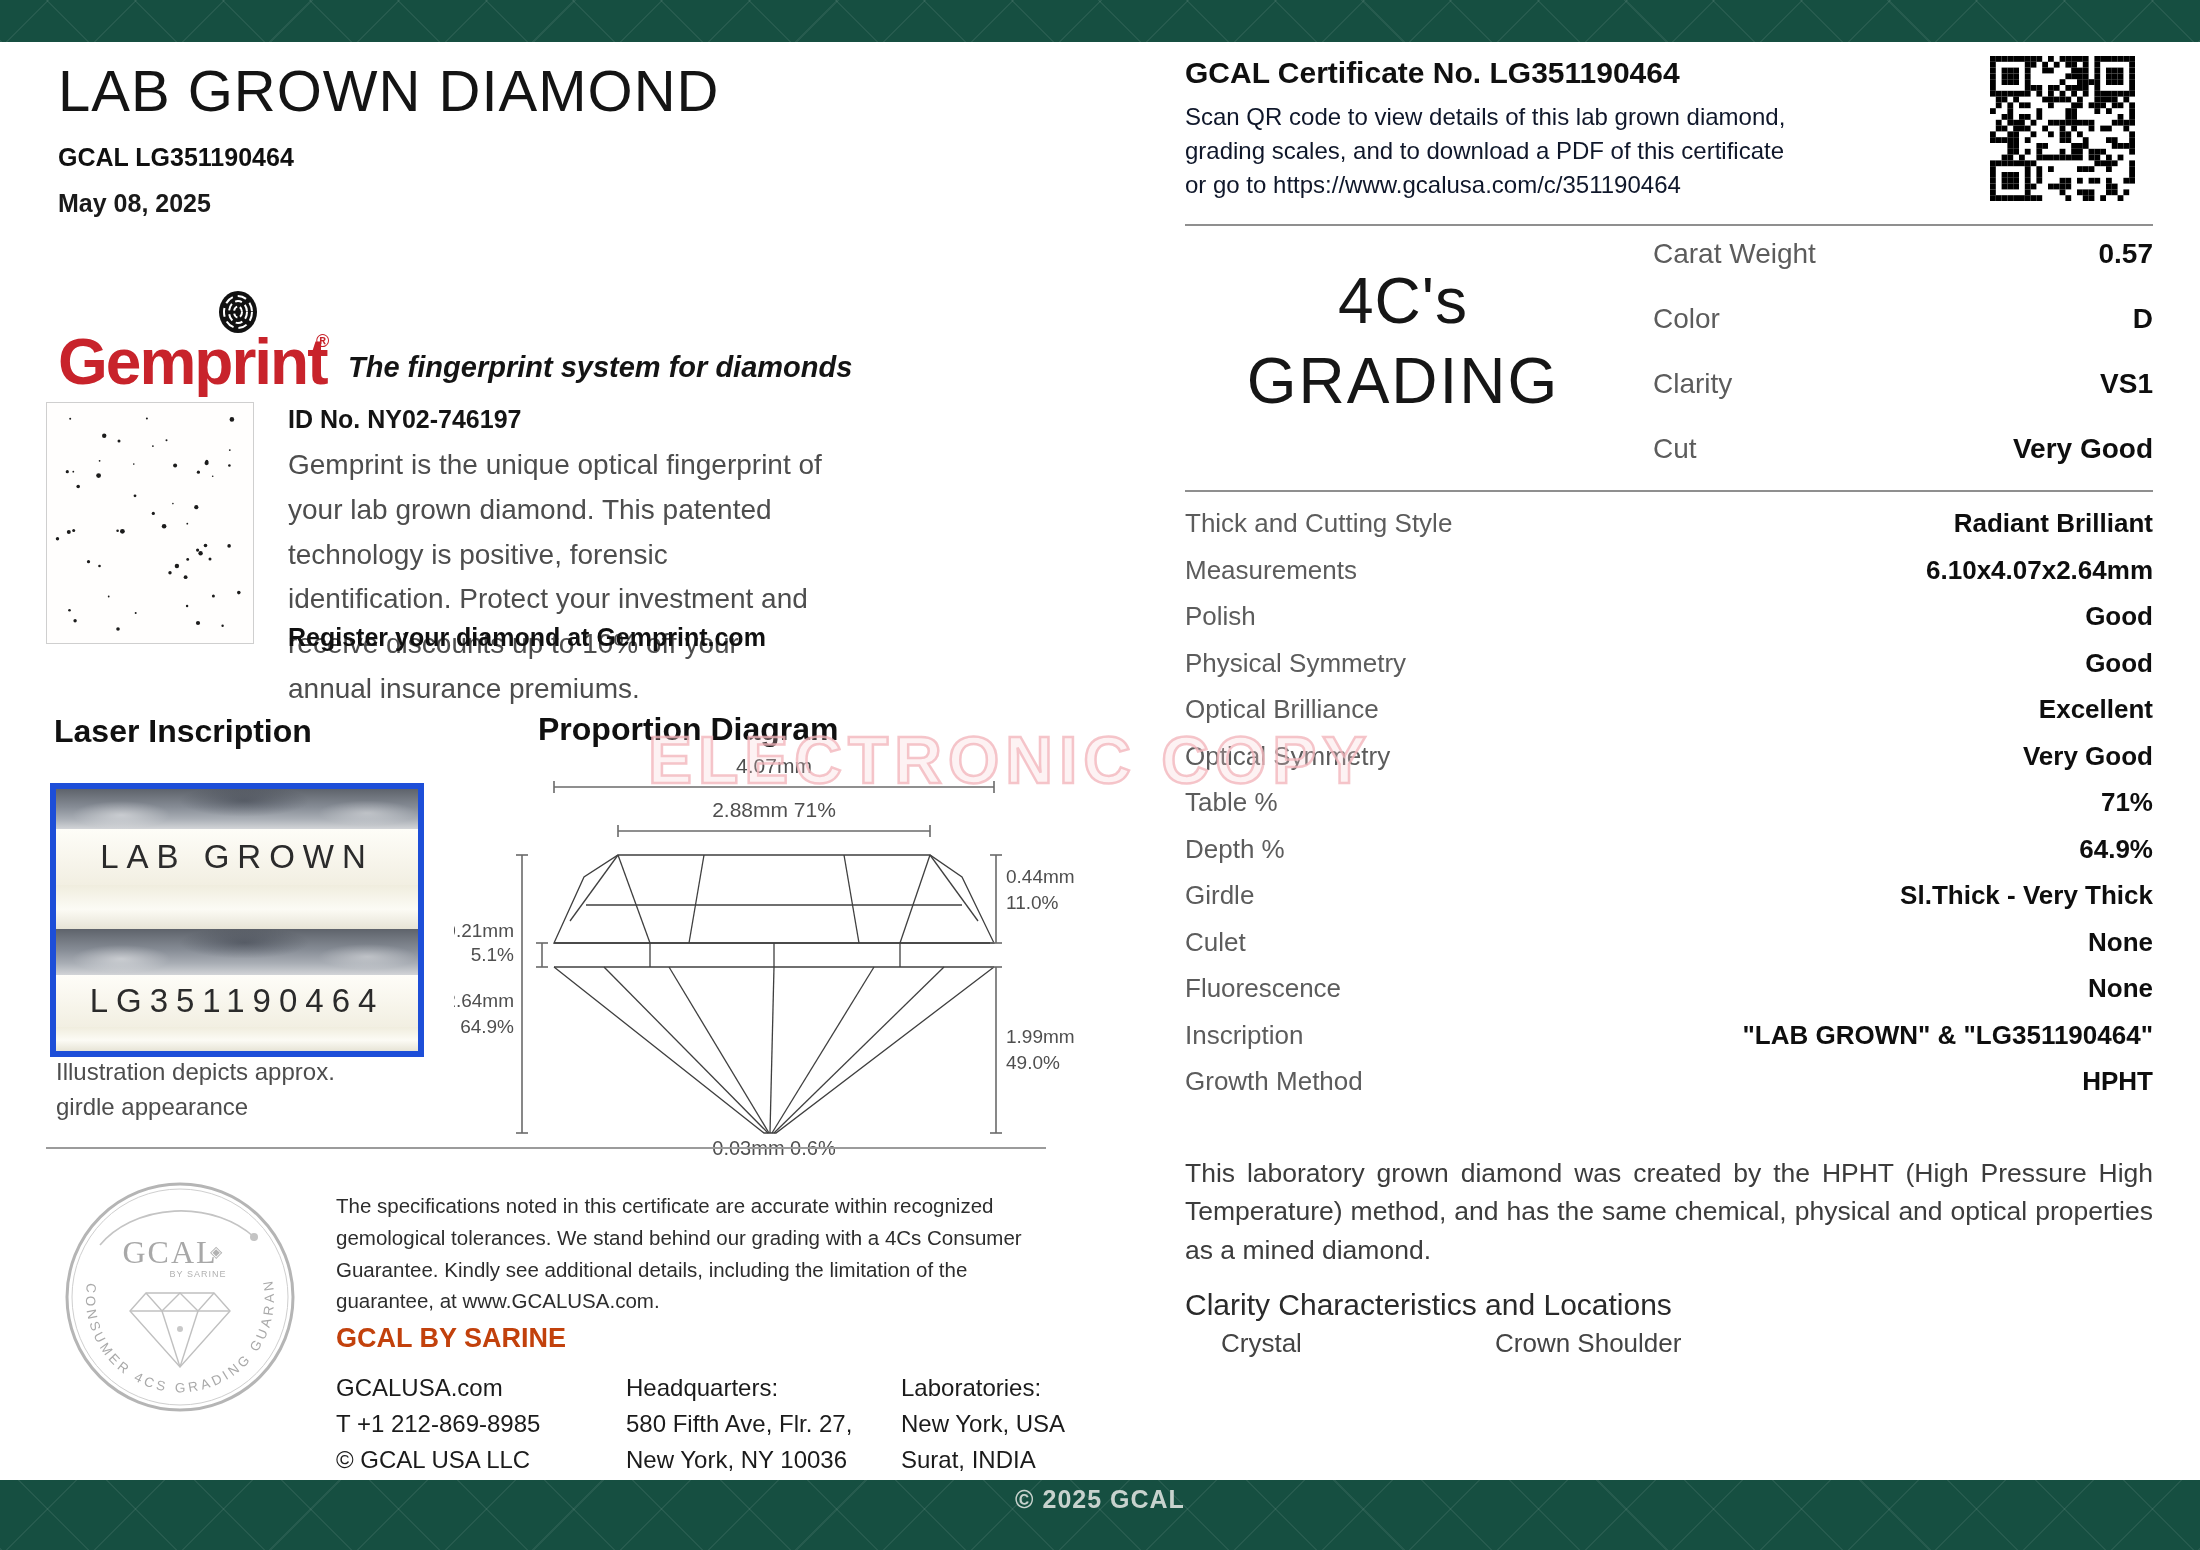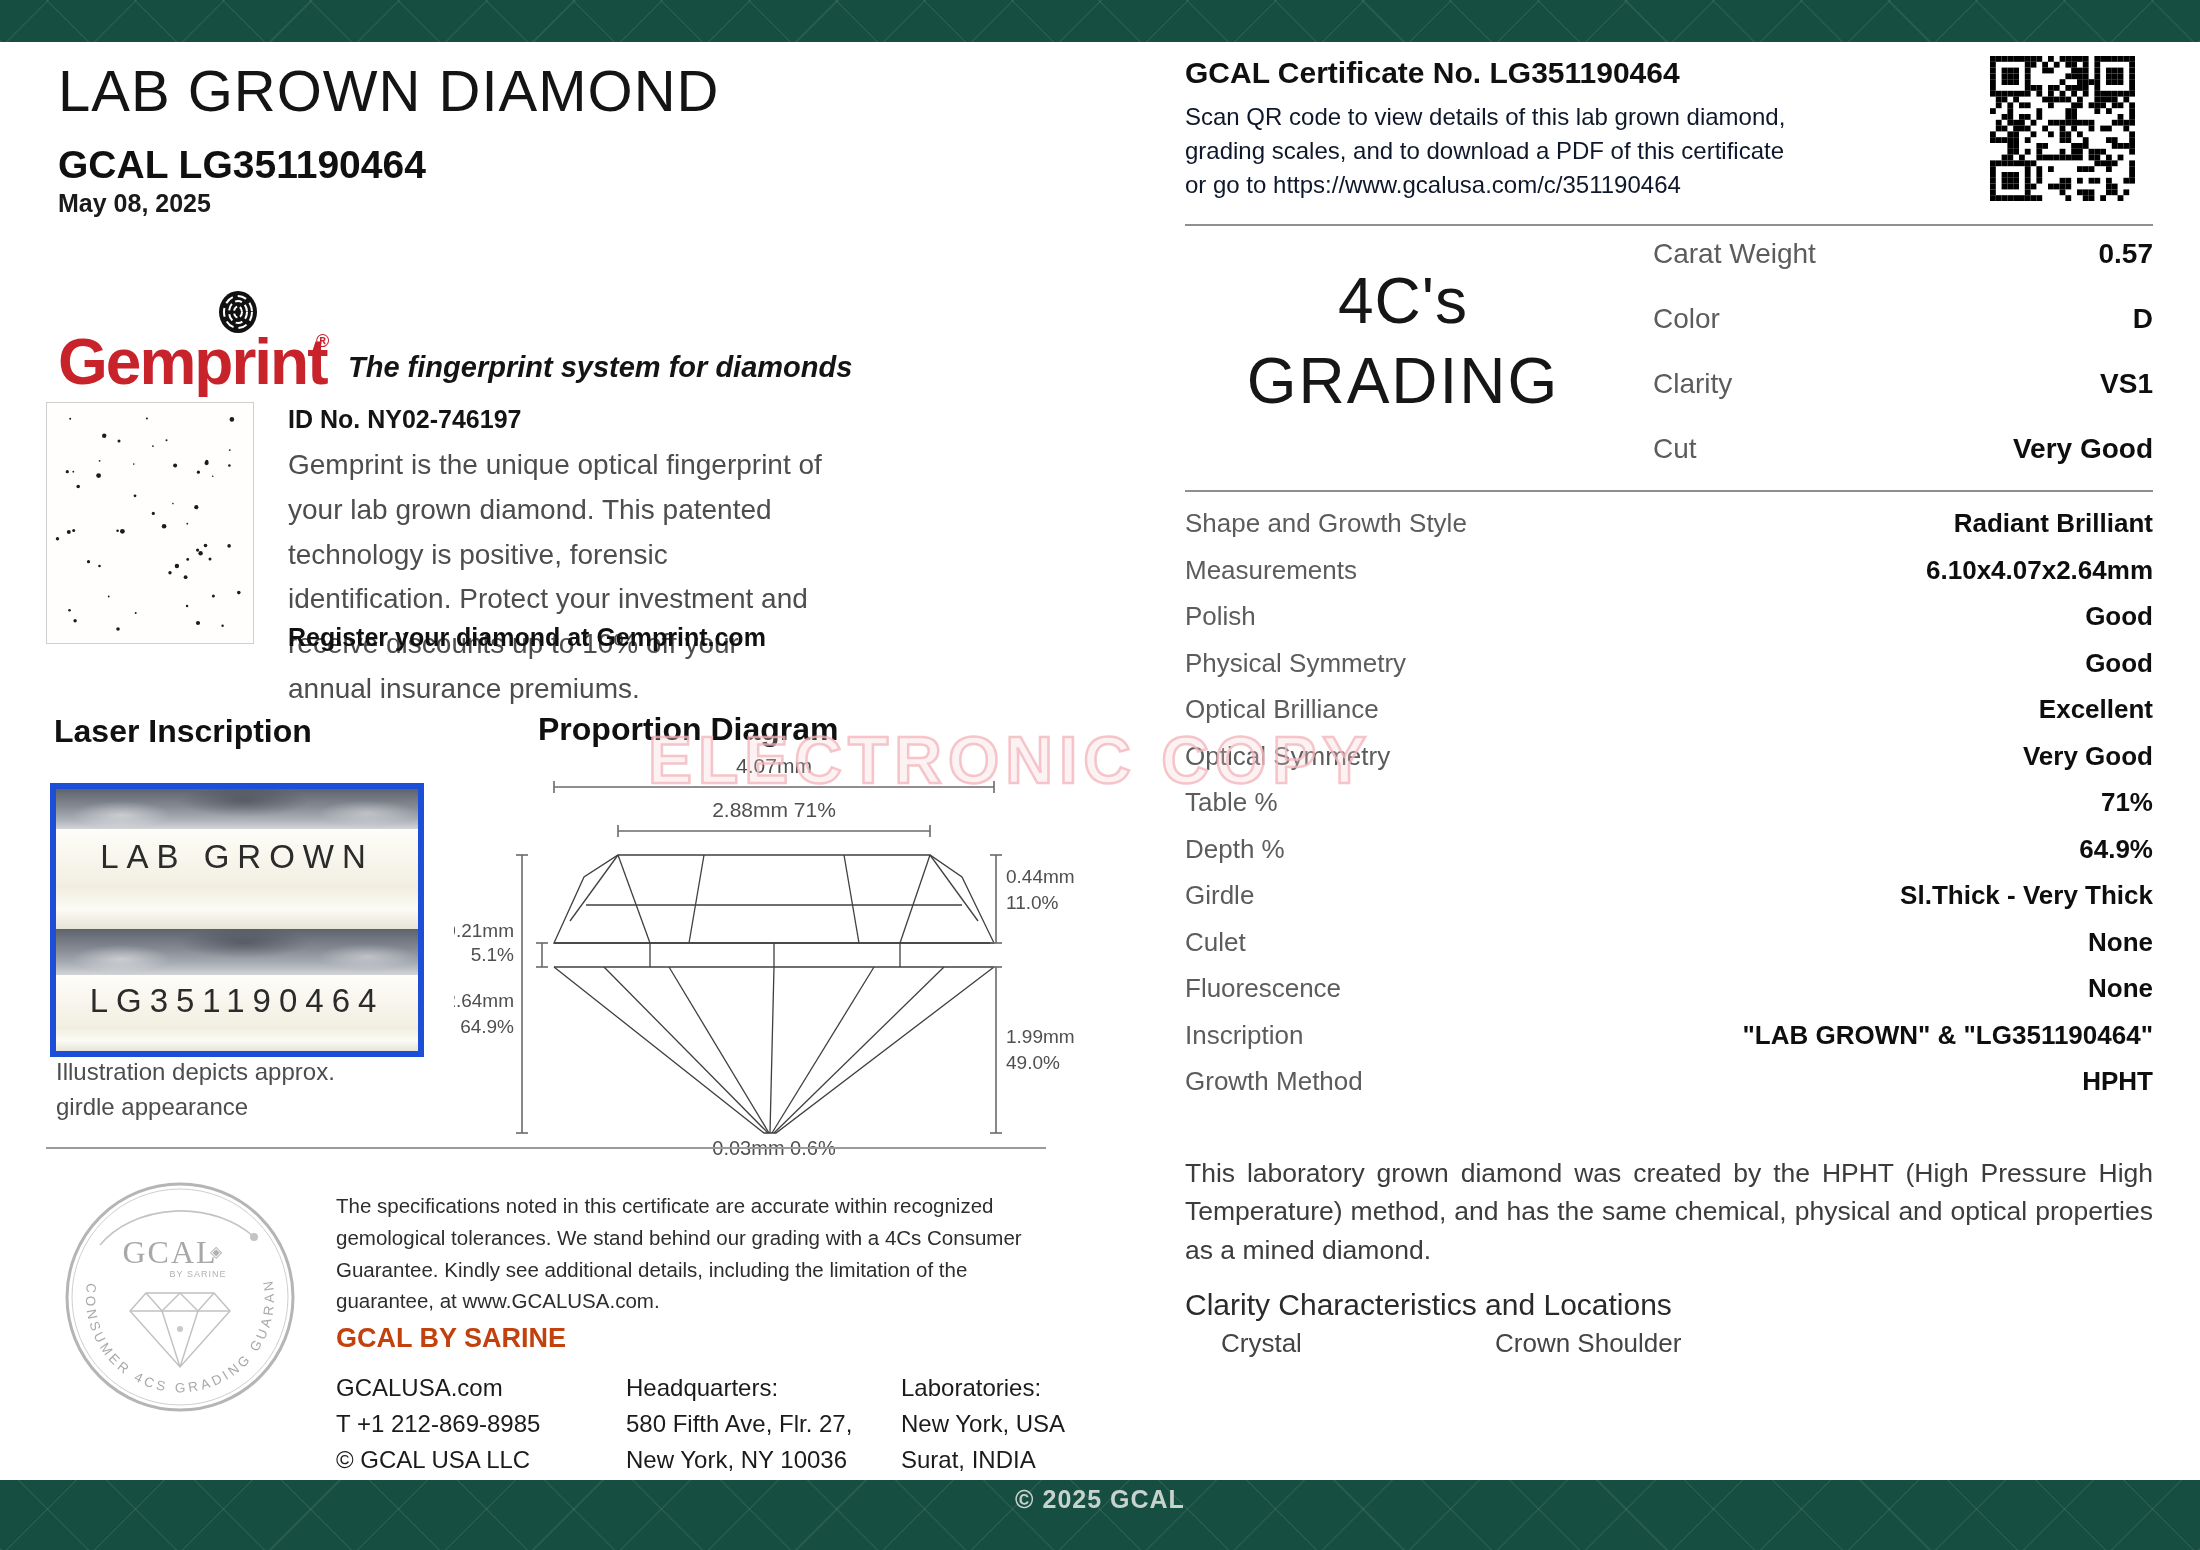--- a/index.html
+++ b/index.html
@@ -9,21 +9,21 @@
     background-image:
       repeating-linear-gradient(45deg, rgba(255,255,255,0.07) 0 1.5px, transparent 1.5px 62px),
       repeating-linear-gradient(-45deg, rgba(255,255,255,0.07) 0 1.5px, transparent 1.5px 62px);}
   .topbar{top:0;height:42px;}
   .botbar{bottom:0;height:70px;text-align:center;}
   .footer-copy{margin-top:5px;display:inline-block;color:#c7d2cd;font-size:25px;font-weight:bold;letter-spacing:1px;}
 
   
   .leftcol{position:absolute;left:46px;top:55px;width:995px;height:1465px;}
   .title{position:absolute;left:12px;top:2px;font-size:58px;font-weight:400;letter-spacing:1px;color:#141414;white-space:nowrap;}
-  .certno{position:absolute;left:12px;top:88px;font-size:39px;font-weight:bold;color:#101010;}
+  .certno{position:absolute;left:12px;top:88px;font-size:25px;font-weight:bold;color:#101010;}
   .date{position:absolute;left:12px;top:134px;font-size:25px;font-weight:bold;color:#1a1a1a;}
 
   .gplogo{position:absolute;left:12px;top:238px;width:280px;height:140px;}
   .gplogo .word{position:absolute;left:0;top:32px;font-size:64px;font-weight:bold;color:#C8232B;letter-spacing:-2px;}
   .gplogo .reg{position:absolute;left:258px;top:38px;font-size:18px;font-weight:bold;color:#C8232B;}
   .gp-fp{position:absolute;left:158px;top:-4px;}
   .tagline{position:absolute;left:302px;top:296px;font-size:29px;font-style:italic;font-weight:bold;color:#141414;white-space:nowrap;}
 
   .fpbox{position:absolute;left:0px;top:347px;width:206px;height:240px;border:1px solid #cfcfcf;background:#fffefd;}
   .idno{position:absolute;left:242px;top:350px;font-size:25px;font-weight:bold;color:#141414;}
@@ -645,21 +645,21 @@
       <div class="grow">
           <span class="gl">Cut</span>
           <span class="gv">Very Good</span>
         </div>
     </div>
 
     <div class="div2"></div>
 
     <div class="d-rows">
       <div class="drow">
-          <span class="dl">Shape and Growth Style</span>
+          <span class="dl">Thick and Cutting Style</span>
           <span class="dv">Radiant Brilliant</span>
         </div>
       <div class="drow">
           <span class="dl">Measurements</span>
           <span class="dv">6.10x4.07x2.64mm</span>
         </div>
       <div class="drow">
           <span class="dl">Polish</span>
           <span class="dv">Good</span>
         </div>

